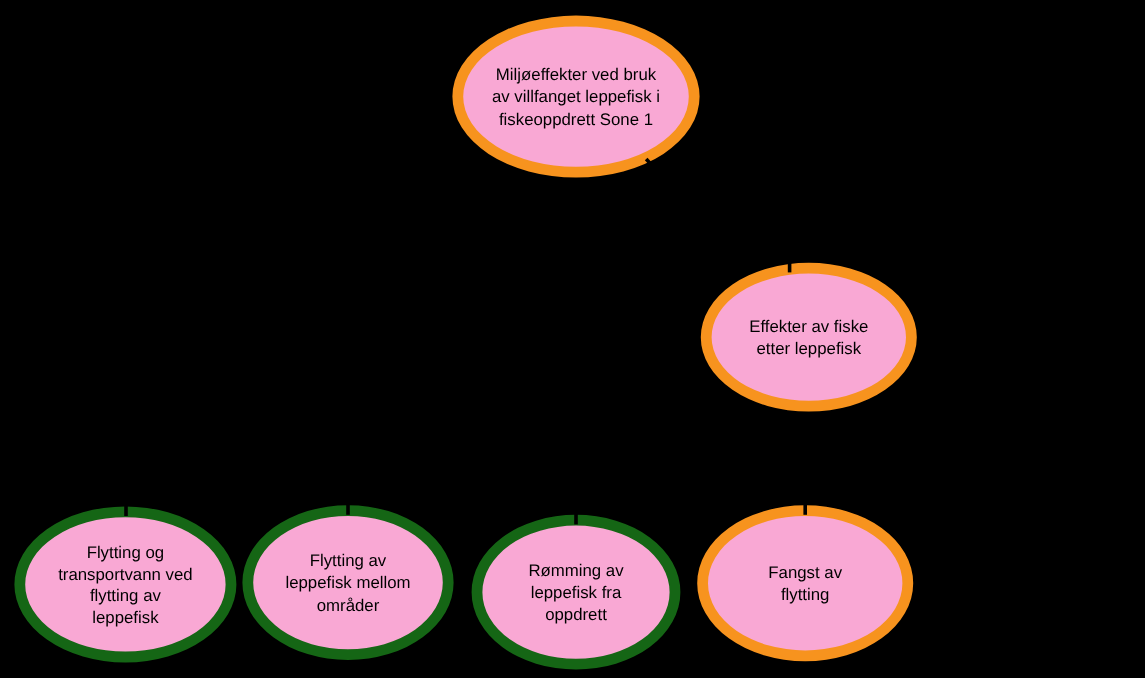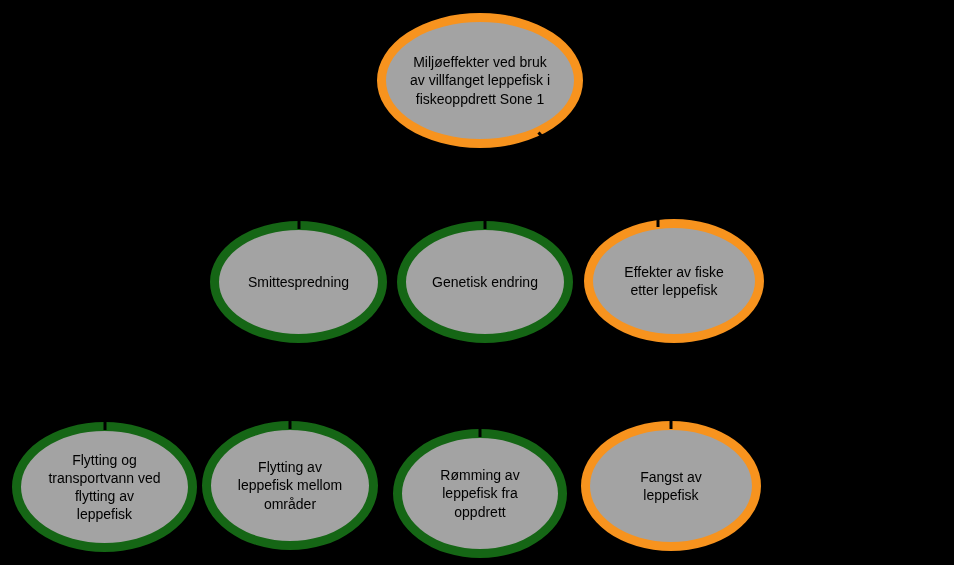--- a/index.html
+++ b/index.html
@@ -12,21 +12,21 @@
     width: 954px;
     height: 565px;
     background: #000000;
     overflow: hidden;
     font-family: "Liberation Sans", sans-serif;
   }
   .node {
     position: absolute;
     box-sizing: border-box;
     border-radius: 50%;
-    background: #a3a3a3;
+    background: #f9a8d4;
     display: flex;
     align-items: center;
     justify-content: center;
     text-align: center;
     color: #000000;
     font-size: 14px;
     line-height: 1.3;
   }
   .node .label {
     white-space: pre-line;
@@ -71,29 +71,21 @@
 
 <div class="canvas">
 
   <div class="node border-orange" id="node-root">
     <span class="stub root-bottom"></span>
     <span class="label">Miljøeffekter ved bruk
 av villfanget leppefisk i
 fiskeoppdrett Sone 1</span>
   </div>
 
-  <div class="node border-green" id="node-smitte">
-    <span class="stub"></span>
-    <span class="label">Smittespredning</span>
-  </div>
 
-  <div class="node border-green" id="node-genetisk">
-    <span class="stub"></span>
-    <span class="label">Genetisk endring</span>
-  </div>
 
   <div class="node border-orange" id="node-effekter">
     <span class="stub off-left"></span>
     <span class="label">Effekter av fiske
 etter leppefisk</span>
   </div>
 
   <div class="node border-green" id="node-transport">
     <span class="stub"></span>
     <span class="label">Flytting og
@@ -112,17 +104,17 @@
   <div class="node border-green" id="node-romming">
     <span class="stub"></span>
     <span class="label">Rømming av
 leppefisk fra
 oppdrett</span>
   </div>
 
   <div class="node border-orange" id="node-fangst">
     <span class="stub"></span>
     <span class="label">Fangst av
-leppefisk</span>
+flytting</span>
   </div>
 
 
 </div>
 
 </body></html>

